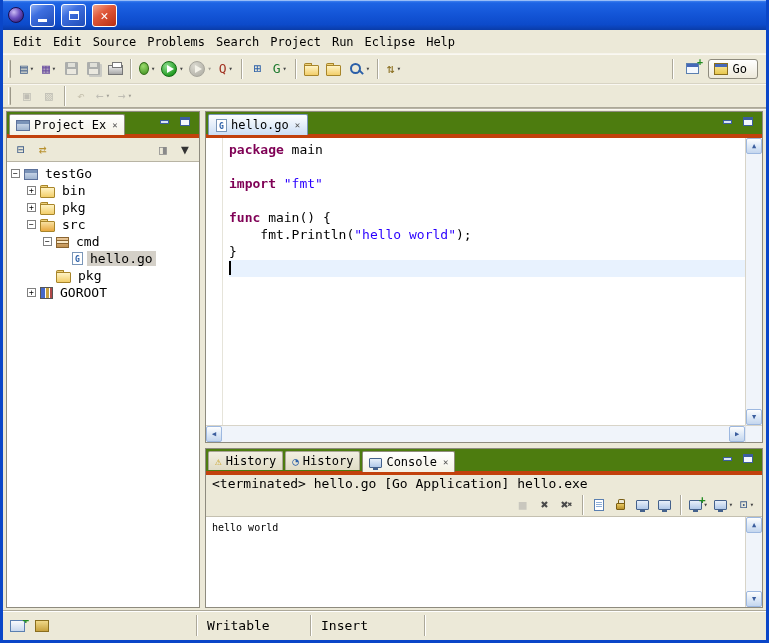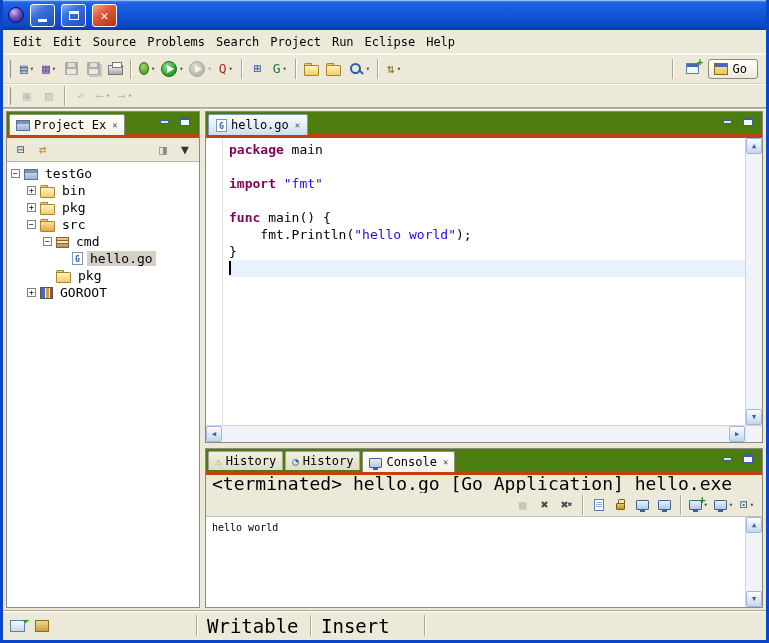--- a/index.html
+++ b/index.html
@@ -122,27 +122,27 @@
 .sb-btn{flex:0 0 16px;width:16px;height:16px;margin:0 auto;background:linear-gradient(180deg,#FEFEFE,#E2ECF8 45%,#C4D6EE);border:1px solid #9DB8E0;border-radius:2px;display:flex;align-items:center;justify-content:center;color:#3C5E9E;font-size:7px;line-height:1}
 .sb-up::before{content:"▲"}
 .sb-down::before{content:"▼"}
 .sb-left::before{content:"◀"}
 .sb-right::before{content:"▶"}
 .hrow{flex:0 0 17px;display:flex}
 .hscroll{flex:1;display:flex;align-items:center;background:#F0F4FA;border-top:1px solid #D8D4C8}
 .sb-track-h{flex:1}
 .sb-corner{flex:0 0 17px;background:#F0F4FA;border-top:1px solid #D8D4C8;border-left:1px solid #E0E4EC}
 
-.console-status{flex:0 0 18px;line-height:18px;padding:0 6px;font-size:18px;white-space:nowrap;overflow:hidden}
+.console-status{flex:0 0 18px;line-height:18px;padding:0 6px;font-size:13px;white-space:nowrap;overflow:hidden}
 .console-toolbar{flex:0 0 21px;display:flex;justify-content:flex-end;align-items:center;padding:0 4px;border-bottom:1px solid #C4C0B0}
 .console-body{flex:1;display:flex;min-height:0}
 .console-out{flex:1;background:#fff;padding:5px 6px;font-size:10px;overflow:hidden}
 
 .statusbar{flex:0 0 30px;display:flex;align-items:center;background:#ECE9D8;border-top:1px solid #ACA899;box-shadow:inset 0 1px 0 #fff}
-.scell{display:flex;align-items:center;font-size:19px;white-space:nowrap;overflow:hidden}
+.scell{display:flex;align-items:center;font-size:13px;white-space:nowrap;overflow:hidden}
 .c1{flex:0 0 193px;gap:10px;padding-left:7px}
 .c2{flex:0 0 112px;padding-left:9px}
 .c3{flex:0 0 112px;padding-left:9px}
 .c4{flex:1}
 .ssep{width:2px;align-self:stretch;margin:4px 0;border-left:1px solid #ACA899;border-right:1px solid #fff}
 .sico-fastview{width:15px;height:12px;border:1px solid #5A7FB0;background:linear-gradient(#F8FAFD,#C8D8EE);position:relative}
 .sico-fastview::after{content:"+";position:absolute;right:-5px;top:-7px;color:#1F8A1F;font-size:11px;font-weight:bold}
 .sico-go{width:14px;height:12px;border:1px solid #8A6E1E;background:linear-gradient(#F0D888,#C8A23E)}
 </style>
 </head>

